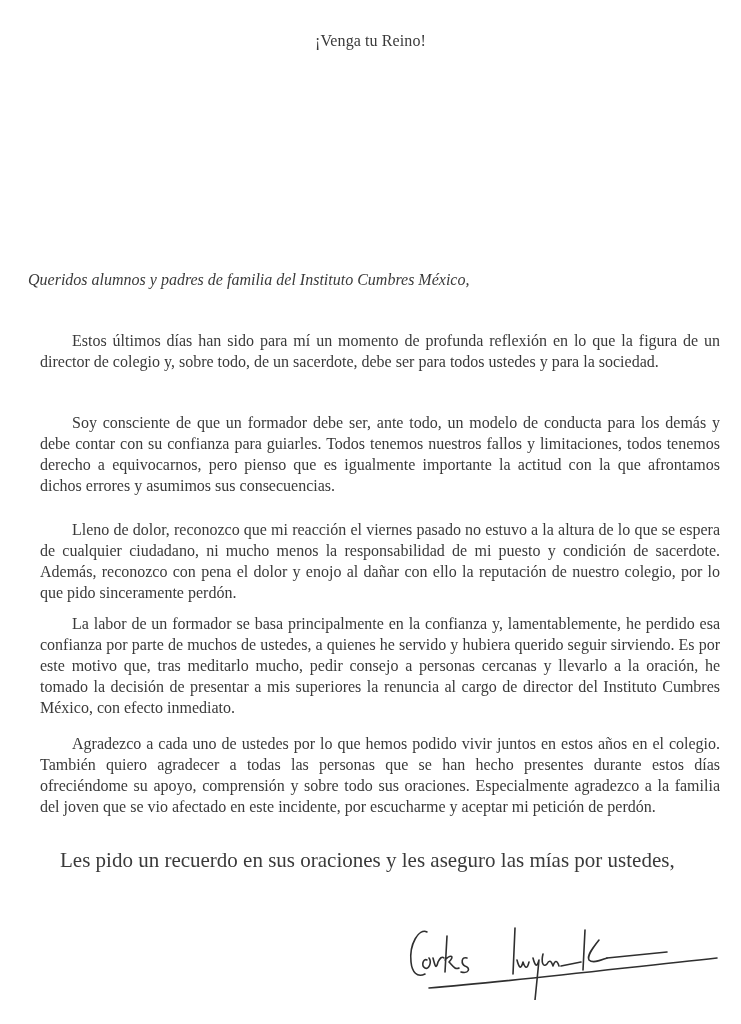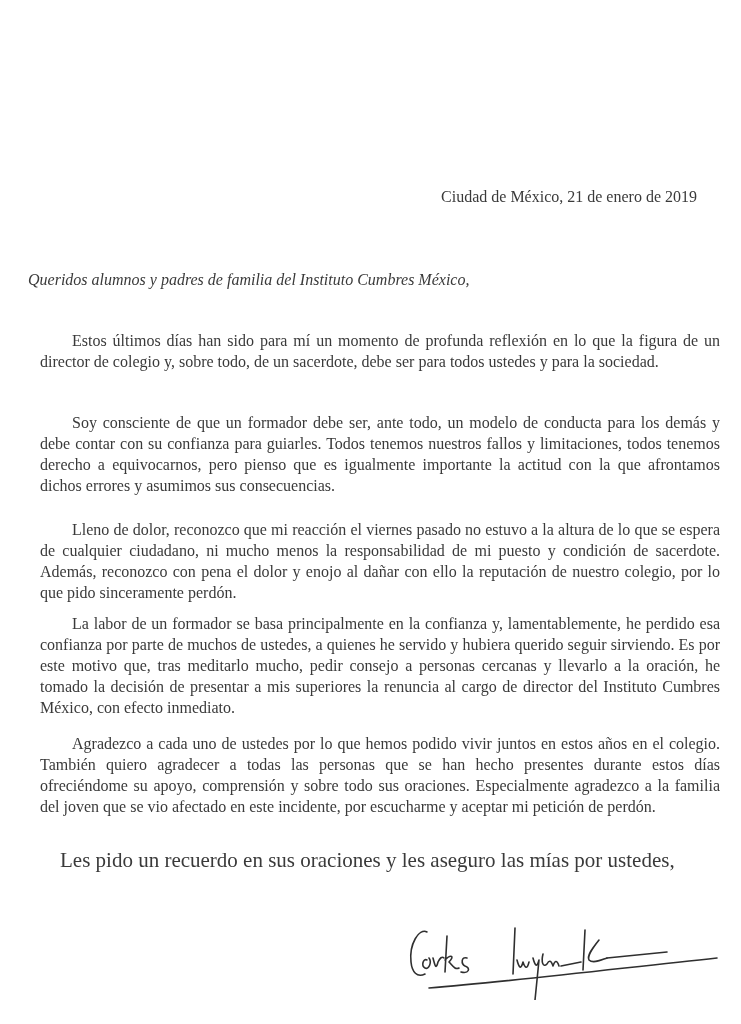--- a/index.html
+++ b/index.html
@@ -75,22 +75,22 @@
       width: 320px;
       height: 90px;
     }
     .signature svg { width: 100%; height: 100%; }
   </style>
 </head>
 <body>
 
 <div class="page">
 
+  <div class="motto">¡Venga tu Reino!</div>
 
-  <div class="dateline">Ciudad de México, 21 de enero de 2019</div>
 
   <div class="salutation">
     <div>Queridos alumnos y padres de familia del Instituto Cumbres México,</div>
   </div>
 
   <div class="body">
     <p class="para" style="top:0px;">Estos últimos días han sido para mí un momento de profunda reflexión en lo que la figura de un director de colegio y, sobre todo, de un sacerdote, debe ser para todos ustedes y para la sociedad.</p>
     <p class="para" style="top:82px;">Soy consciente de que un formador debe ser, ante todo, un modelo de conducta para los demás y debe contar con su confianza para guiarles. Todos tenemos nuestros fallos y limitaciones, todos tenemos derecho a equivocarnos, pero pienso que es igualmente importante la actitud con la que afrontamos dichos errores y asumimos sus consecuencias.</p>
     <p class="para" style="top:183px;margin-top:6px;">Lleno de dolor, reconozco que mi reacción el viernes pasado no estuvo a la altura de lo que se espera de cualquier ciudadano, ni mucho menos la responsabilidad de mi puesto y condición de sacerdote. Además, reconozco con pena el dolor y enojo al dañar con ello la reputación de nuestro colegio, por lo que pido sinceramente perdón.</p>
     <p class="para" style="top:283px;">La labor de un formador se basa principalmente en la confianza y, lamentablemente, he perdido esa confianza por parte de muchos de ustedes, a quienes he servido y hubiera querido seguir sirviendo. Es por este motivo que, tras meditarlo mucho, pedir consejo a personas cercanas y llevarlo a la oración, he tomado la decisión de presentar a mis superiores la renuncia al cargo de director del Instituto Cumbres México, con efecto inmediato.</p>

